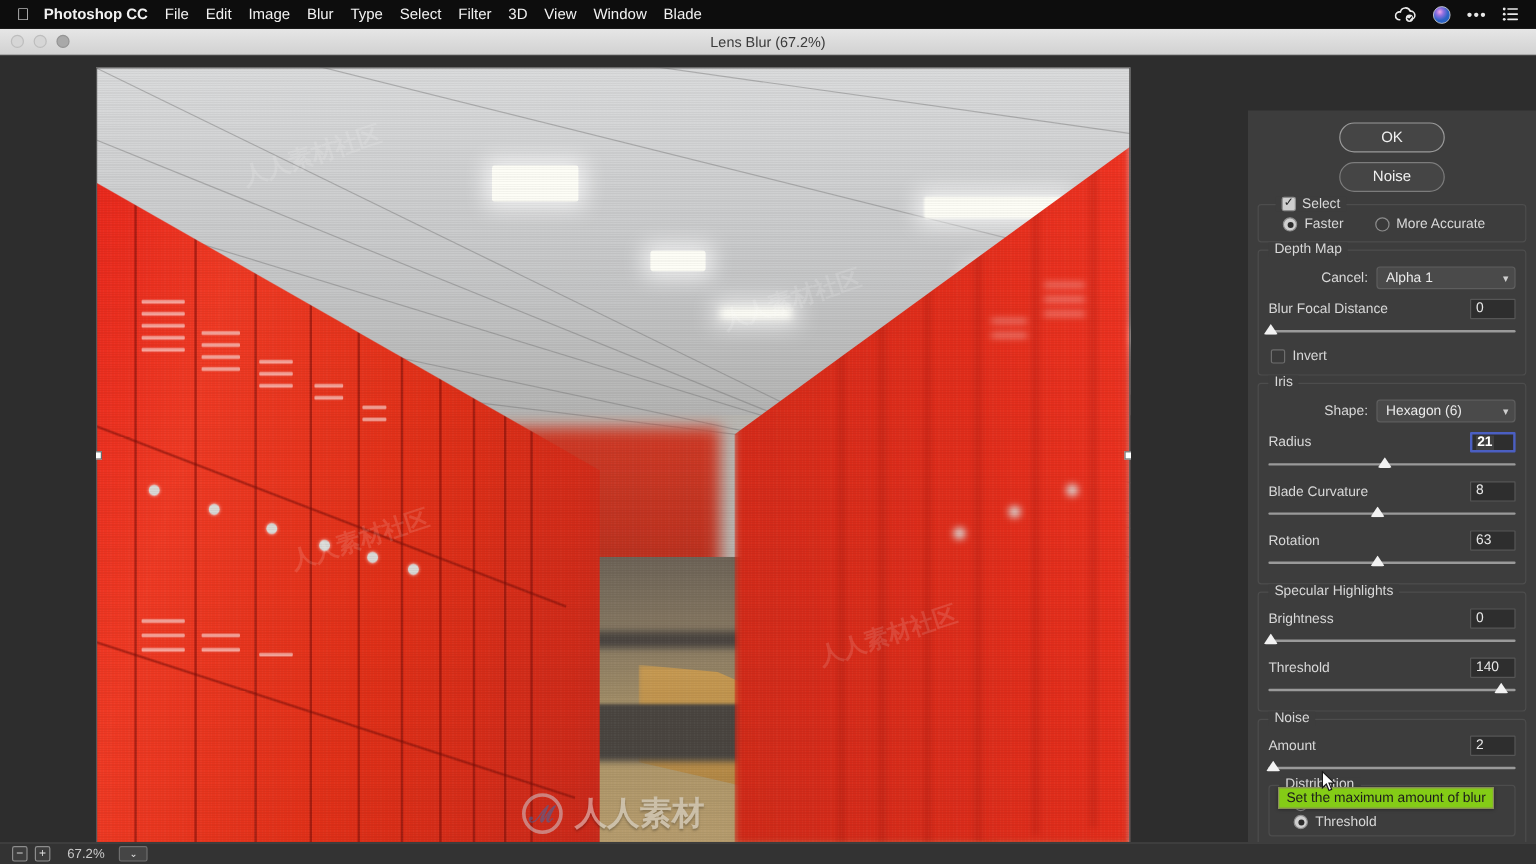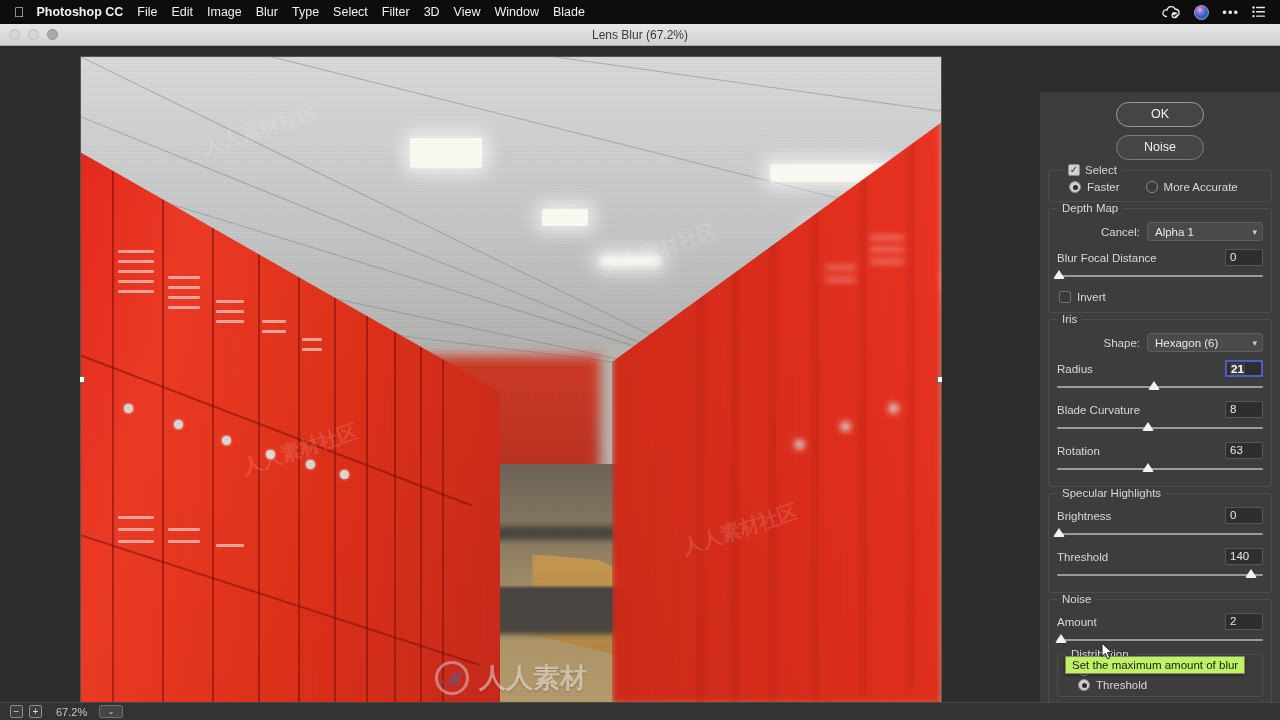--- a/index.html
+++ b/index.html
@@ -269,21 +269,21 @@
   .slider .thumb::after {
     content: ""; display: block; width: 0; height: 0;
     border-left: 6px solid transparent; border-right: 6px solid transparent;
     border-bottom: 9px solid #f2f2f2;
     border-radius: 2px;
   }
 
   
   .tooltip {
     position: absolute; left: 16px; top: 336px;
-    background: #bef264; border: 1px solid #8a8a60;
+    background: #84cc16; border: 1px solid #8a8a60;
     color: #1b1b1b; font-size: 11.5px;
     padding: 2px 6px; white-space: nowrap;
     box-shadow: 0 1px 3px rgba(0,0,0,.4);
     z-index: 25;
   }
   .cursor {
     position: absolute; left: 52px; top: 322px; z-index: 26;
     pointer-events: none;
   }
 

